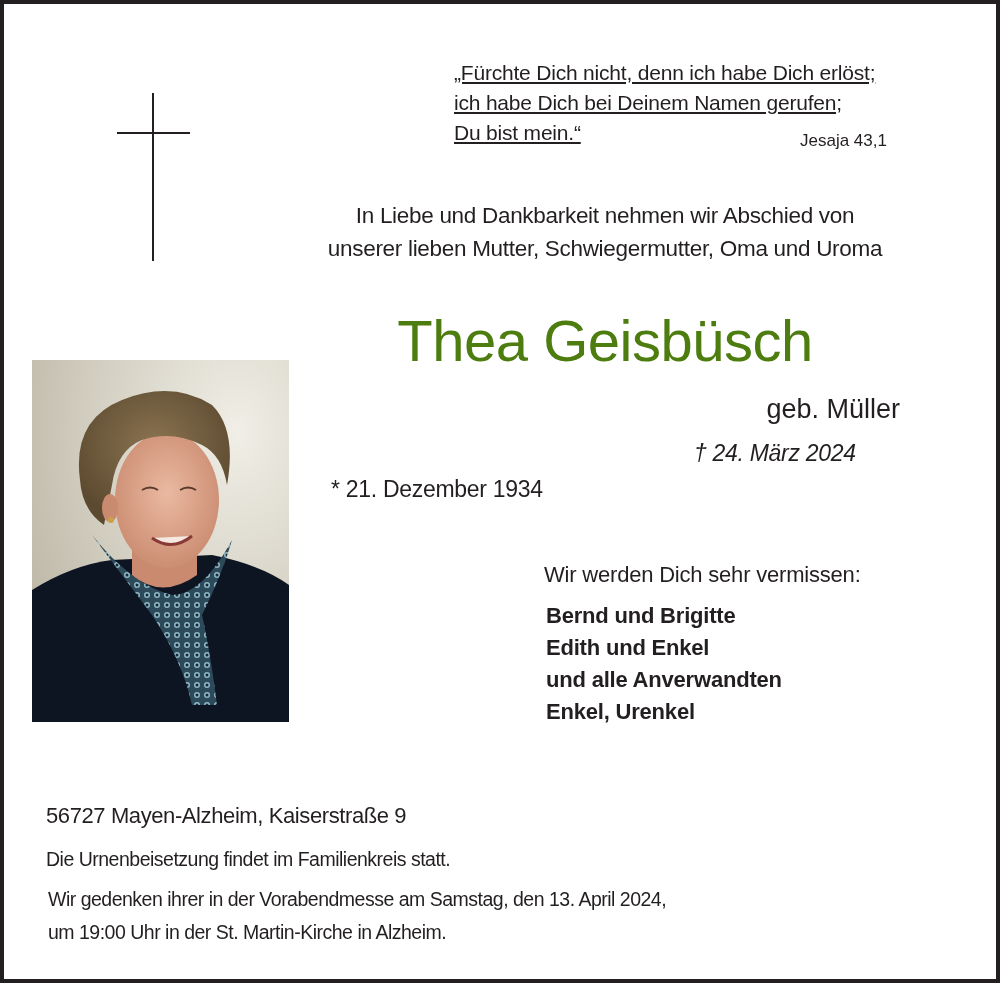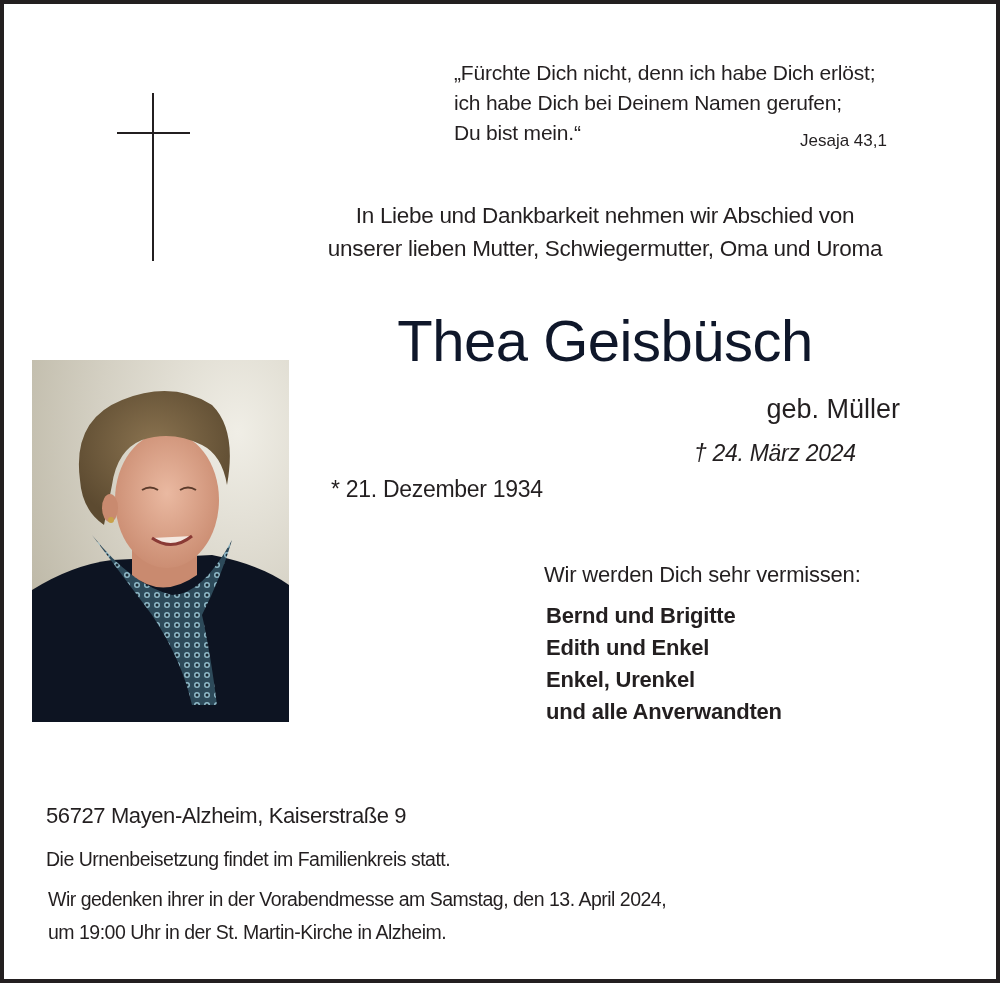--- a/index.html
+++ b/index.html
@@ -6,26 +6,26 @@
   body { width: 1000px; height: 983px; position: relative; overflow: hidden;
          font-family: "Liberation Sans", "DejaVu Sans", sans-serif; color: #231f20; }
   .frame { position: absolute; left: 0; top: 0; width: 1000px; height: 983px;
            box-sizing: border-box; border: 4px solid #231f20; }
   .abs { position: absolute; white-space: nowrap; }
 
   
   .cross-v { position: absolute; left: 152px; top: 93px; width: 2px; height: 168px; background: #231f20; }
   .cross-h { position: absolute; left: 117px; top: 132px; width: 73px; height: 2px; background: #231f20; }
 
-  .quote { left: 454px; top: 58px; font-size: 21px; line-height: 30px; letter-spacing: -0.2px; }
+  .quote { left: 454px; top: 58px; font-size: 21px; line-height: 30px; letter-spacing: -0.2px; text-decoration: underline; }
   .quote-src { left: 800px; top: 131px; font-size: 17px; }
 
   .intro { left: 250px; width: 710px; top: 199px; text-align: center; font-size: 22.5px; line-height: 33px; letter-spacing: -0.3px; }
 
-  .name { left: 320px; width: 570px; top: 305px; text-align: center; font-size: 58px; line-height: 72px; letter-spacing: -0.5px; color: #0f172a; }
+  .name { left: 320px; width: 570px; top: 305px; text-align: center; font-size: 58px; line-height: 72px; letter-spacing: -0.5px; color: #4d7c0f; }
   .maiden { left: 320px; width: 580px; top: 394px; text-align: right; font-size: 27px; }
   .born { left: 331px; top: 440px; font-size: 23px; letter-spacing: -0.3px; margin-top: 36px; }
   .died { left: 694px; top: 440px; font-size: 23px; letter-spacing: -0.3px; font-style: italic; }
 
   .photo { position: absolute; left: 32px; top: 360px; width: 257px; height: 362px; overflow: hidden;
            background: linear-gradient(135deg, #e9e7df 0%, #d6d3c8 40%, #c9c5b6 70%, #e6e3da 100%); }
 
   .miss { left: 544px; top: 562px; font-size: 22px; letter-spacing: -0.2px; }
   .mourners { left: 546px; top: 600px; font-size: 22px; line-height: 32px; font-weight: bold; letter-spacing: -0.2px; }
 
@@ -101,22 +101,22 @@
     <path d="M148 130 Q156 125 164 130" stroke="#5a3a2a" stroke-width="2" fill="none"></path>
 
     <path d="M120 178 Q140 192 160 176" stroke="#8a3a35" stroke-width="3" fill="#f4e8e0"></path>
   </svg>
 </div>
 
 <div class="abs miss">Wir werden Dich sehr vermissen:</div>
 <div class="abs mourners">
   <div>Bernd und Brigitte</div>
   <div>Edith und Enkel</div>
+  <div>und alle Anverwandten</div>
   <div>Enkel, Urenkel</div>
-  <div>und alle Anverwandten</div>
 </div>
 
 <div class="abs address">56727 Mayen-Alzheim, Kaiserstraße 9</div>
 <div class="abs note1">Die Urnenbeisetzung findet im Familienkreis statt.</div>
 <div class="abs note2">
   <div>Wir gedenken ihrer in der Vorabendmesse am Samstag, den 13. April 2024,</div>
   <div>um 19:00 Uhr in der St. Martin-Kirche in Alzheim.</div>
 </div>
 
 </body></html>

